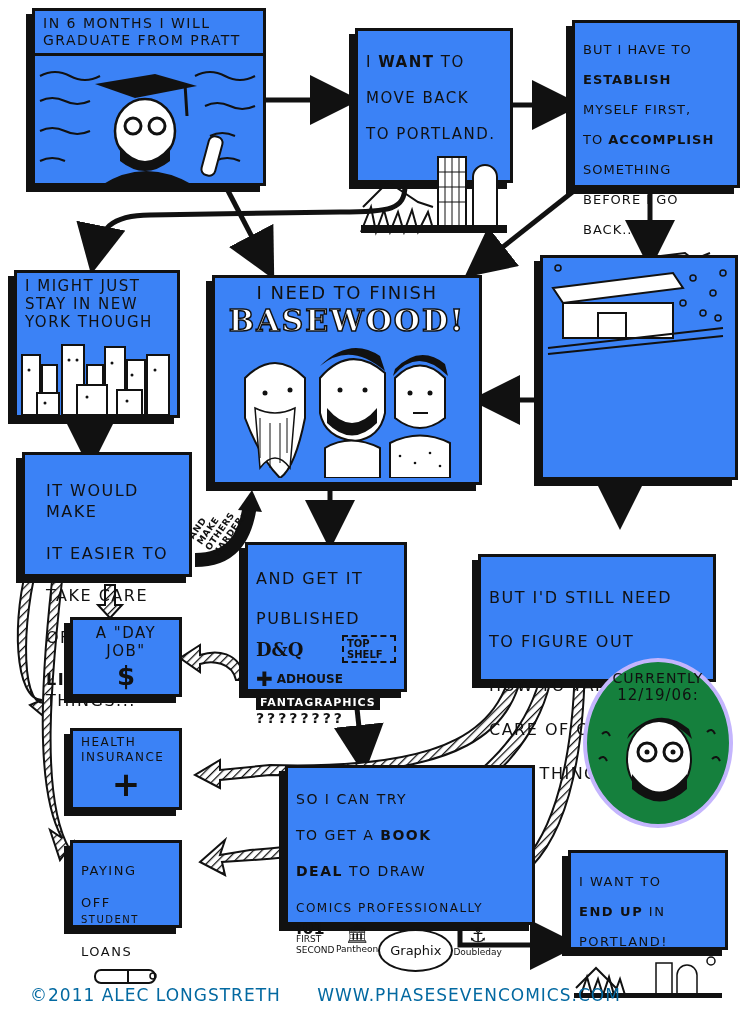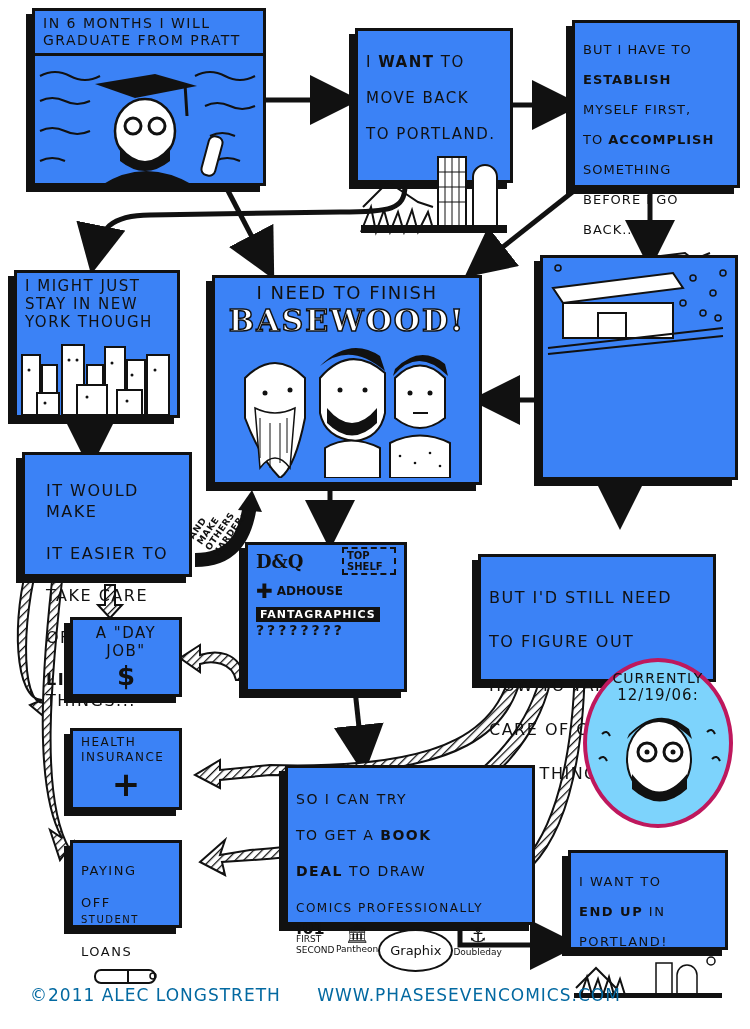--- a/index.html
+++ b/index.html
@@ -7,21 +7,21 @@
   .panel{position:absolute;background:#3b82f6;border:3px solid #111;box-shadow:-6px 6px 0 #111;box-sizing:border-box;}
   .ptext{font-family:"DejaVu Sans",sans-serif;font-size:15px;line-height:17px;letter-spacing:1.5px;text-transform:uppercase;padding:4px 8px;white-space:pre-line;}
   .ptext b{font-weight:900;}
   .cap-top{border-bottom:3px solid #111;}
   svg.wires{position:absolute;left:0;top:0;}
   .footer{position:absolute;left:30px;top:985px;font-family:"DejaVu Sans",sans-serif;font-size:17px;color:#0369a1;letter-spacing:1px;}
   .footer span{margin-right:30px;}
   .title-basewood{font-family:"DejaVu Serif",serif;font-weight:900;font-size:30px;letter-spacing:2px;color:#fff;-webkit-text-stroke:1.5px #111;text-align:center;margin-top:-2px;}
   .label-tiny{font-size:9px;letter-spacing:0.5px;line-height:10px;}
   .fanta{display:inline-block;background:#111;color:#fff;font-size:11px;padding:1px 4px;letter-spacing:1px;}
-  .oval{position:absolute;border:4px solid #be185d;border-radius:50%;background:#7dd3fc;box-sizing:border-box;}
+  .oval{position:absolute;border:4px solid #c4b5fd;border-radius:50%;background:#15803d;box-sizing:border-box;}
 </style>
 </head>
 <body>
 
 <svg class="wires" width="750" height="1029">
   <defs>
     <marker id="ah" markerWidth="10" markerHeight="10" refX="6" refY="5" orient="auto">
       <path d="M0,0 L10,5 L0,10 Z" fill="#111"></path>
     </marker>
     <pattern id="hatch" width="6" height="6" patternUnits="userSpaceOnUse" patternTransform="rotate(45)">
@@ -212,20 +212,24 @@
     <span>It would make</span><br>
     <span>it easier to</span><br>
     <span>take care</span><br>
     <span>of certain</span><br>
     <b>life</b><span> things...</span>
   </div>
 </div>
 <div class="label-tiny" style="position:absolute;left:192px;top:505px;width:52px;font-weight:bold;text-transform:uppercase;transform:rotate(-55deg);transform-origin:center;">And make others harder:</div>
 
 <div class="panel" style="left:245px;top:542px;width:162px;height:150px;">
+  <div class="ptext" style="font-size:16px;line-height:20px;">
+    <span>And get it</span><br>
+    <span>published</span>
+  </div>
   <div style="padding:2px 8px;font-weight:bold;">
     <div style="display:flex;justify-content:space-between;align-items:center;">
       <span style="font-family:'DejaVu Serif',serif;font-size:18px;">D&amp;Q</span>
       <span style="font-size:10px;border:2px dashed #111;padding:1px 3px;width:44px;text-align:left;text-transform:uppercase;line-height:11px;">Top Shelf</span>
     </div>
     <div style="display:flex;align-items:center;margin-top:4px;font-size:12px;text-transform:uppercase;">
       <span style="font-size:20px;margin-right:4px;">✚</span>
       <span>AdHouse</span>
     </div>
     <span class="fanta" style="text-transform:uppercase;">Fantagraphics</span>

